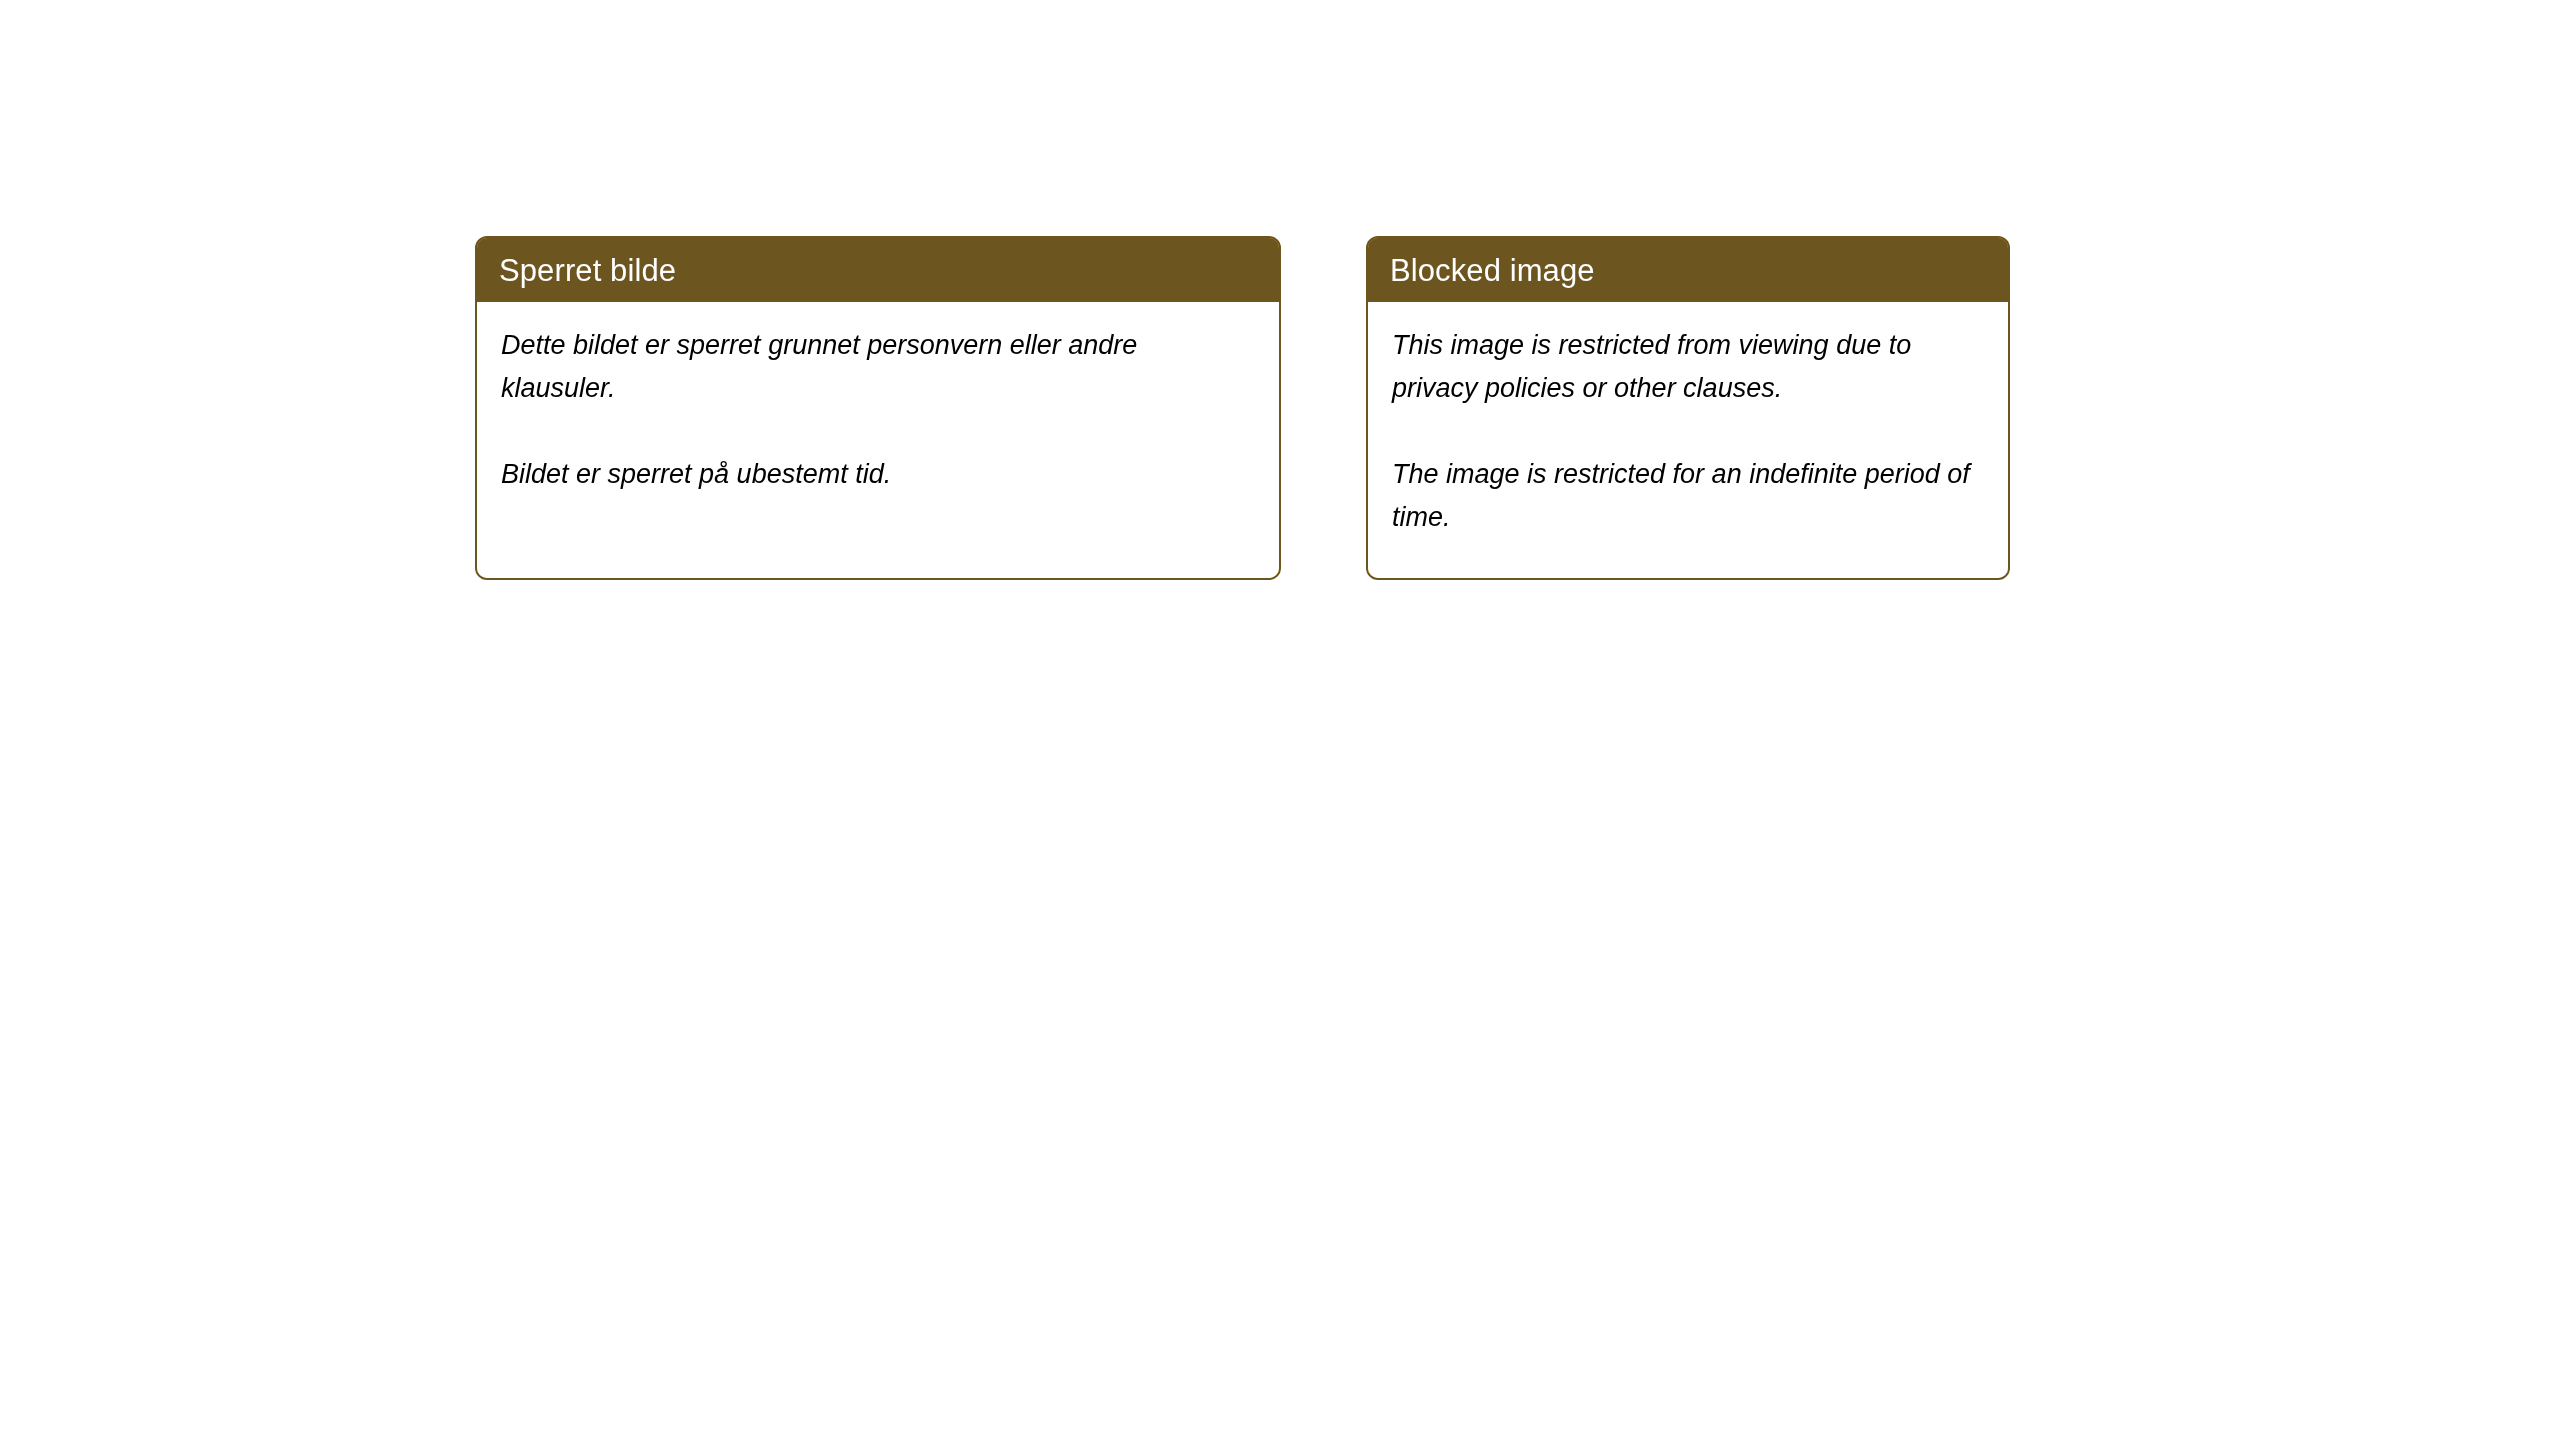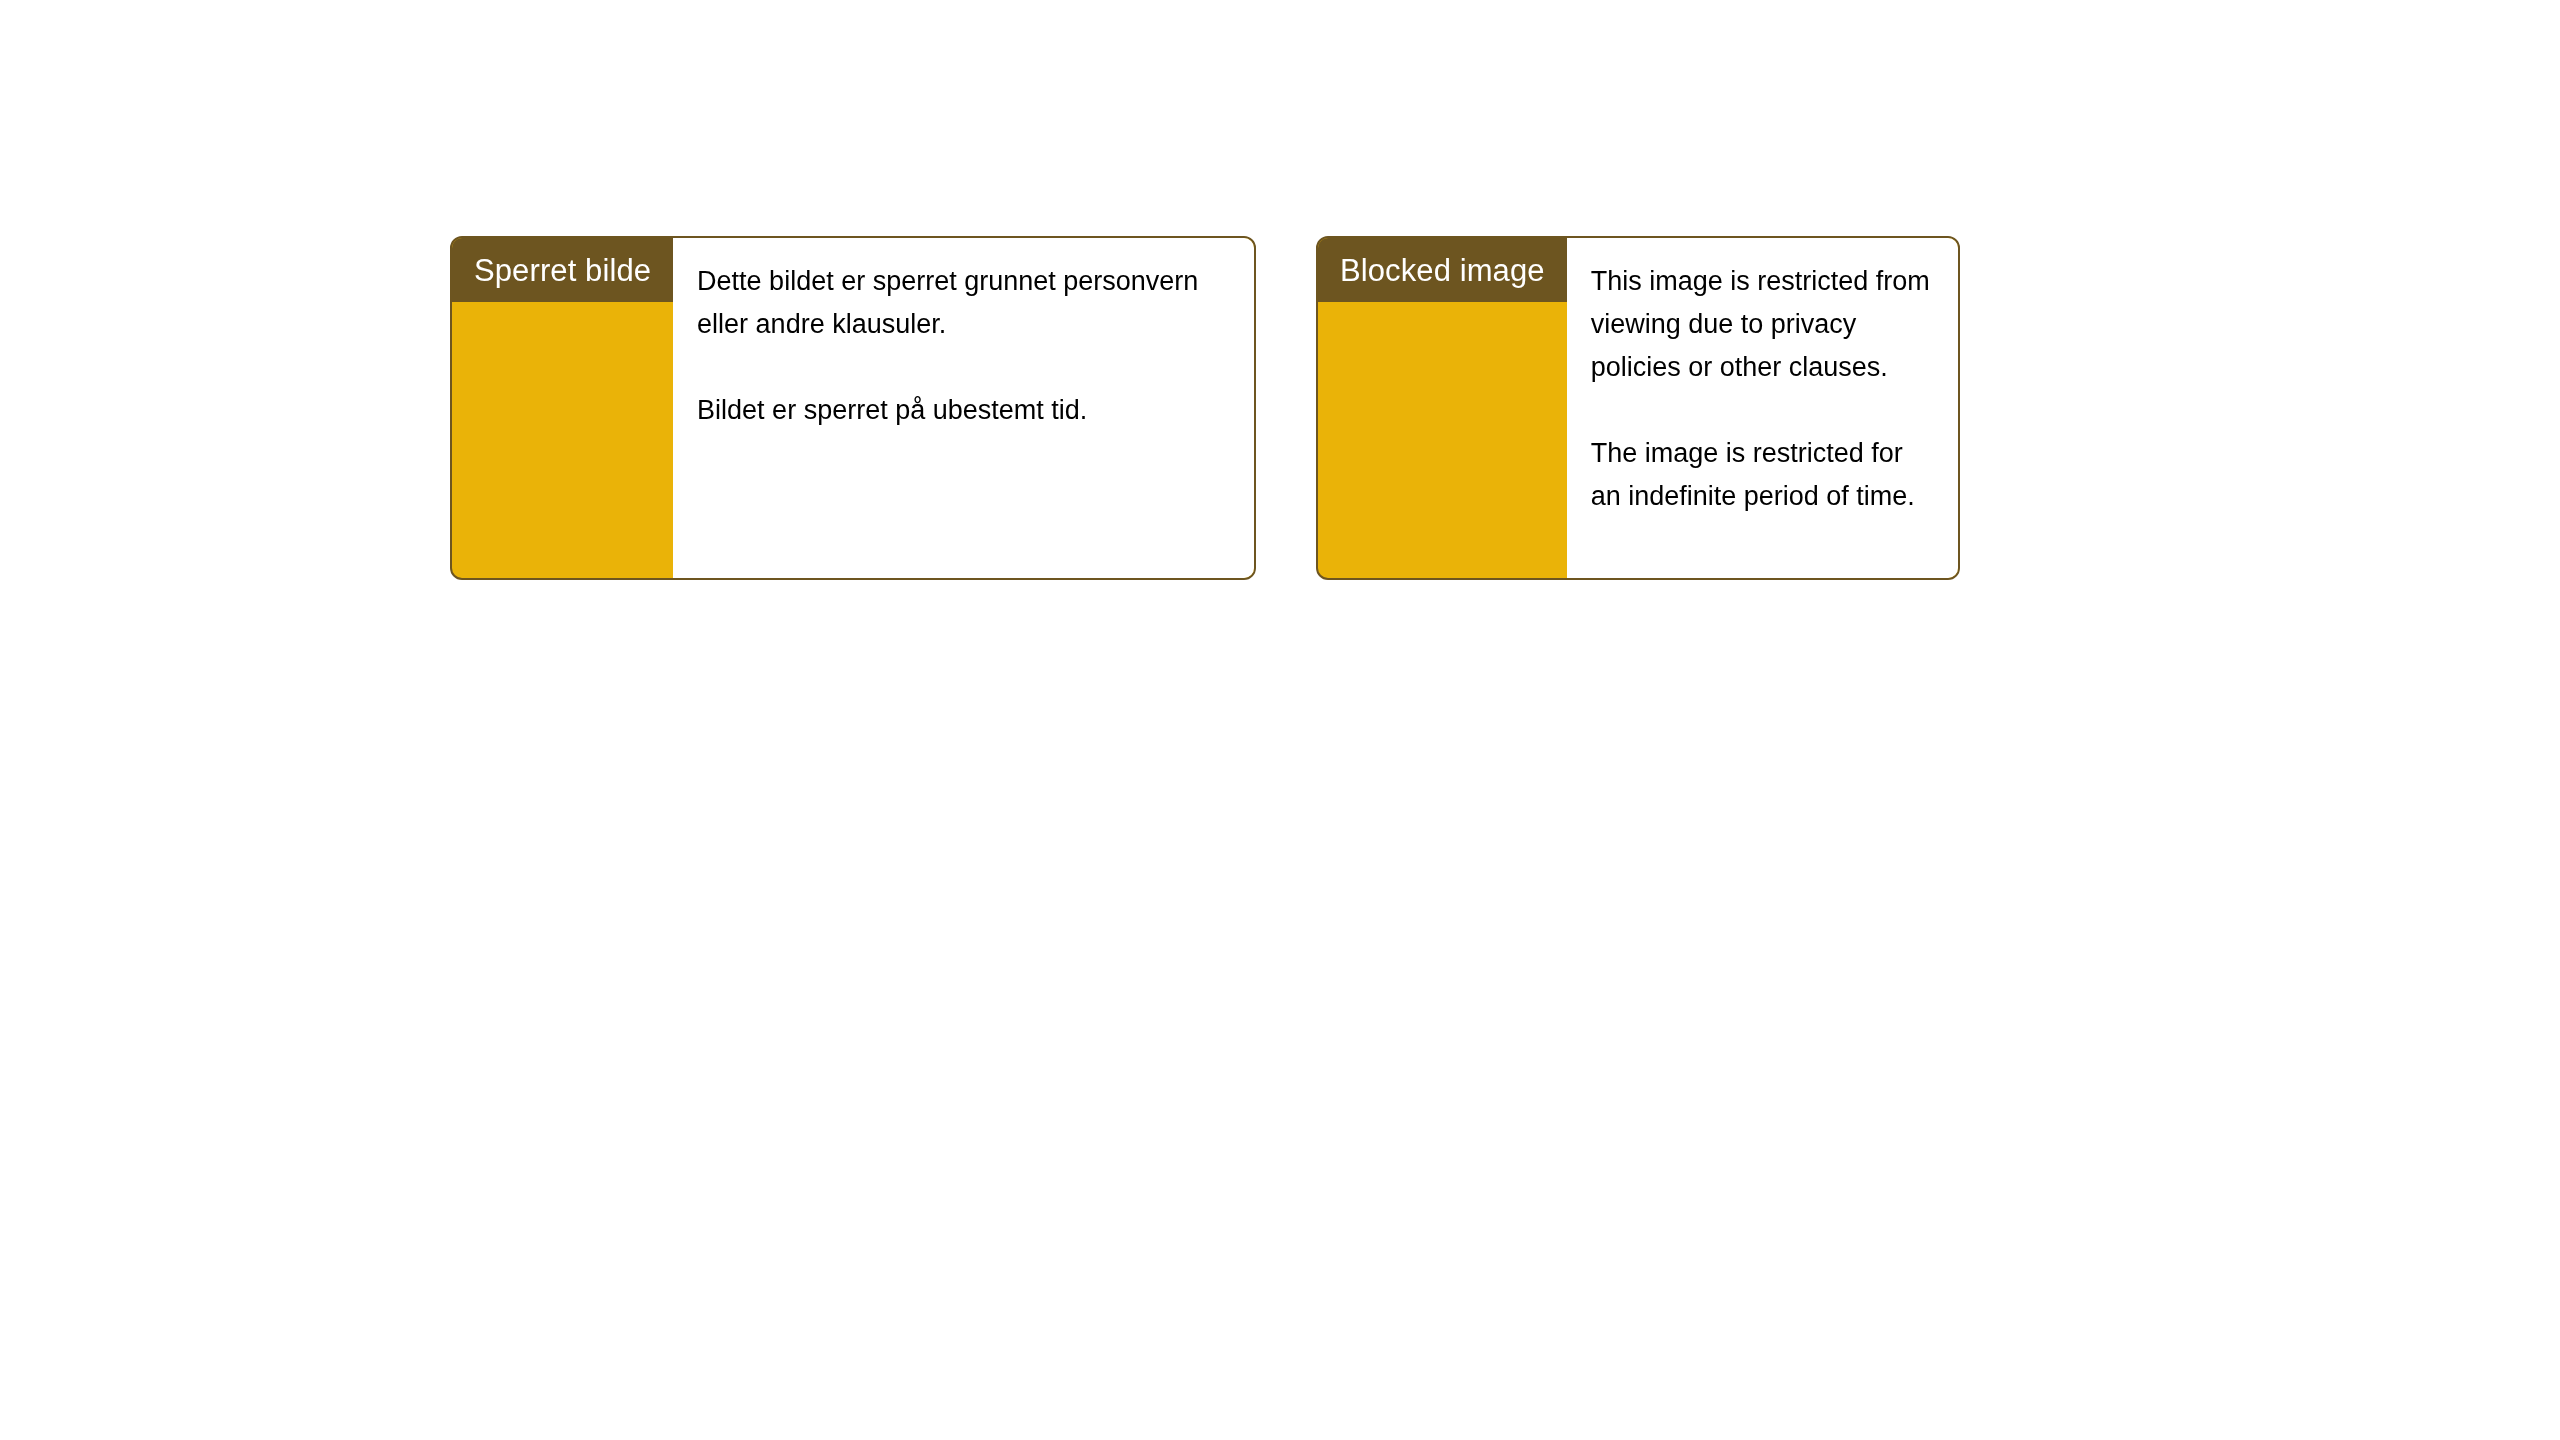--- a/index.html
+++ b/index.html
@@ -26,21 +26,22 @@
     gap: 60px;
   }
 
   .notice-card {
     box-sizing: border-box;
     background: #eab308;
     border: 2px solid #6d5520;
     border-radius: 12px;
     overflow: hidden;
     display: flex;
-    flex-direction: row;
+    flex-direction: column;
+    margin-left: 25px;
   }
 
   .notice-card.card-left  { width: 806px; height: 344px; }
   .notice-card.card-right { width: 644px; height: 344px; }
 
   .card-header {
     background: #6d5520;
     height: 64px;
     flex: 0 0 64px;
     display: flex;
@@ -56,20 +57,21 @@
     line-height: 1;
     letter-spacing: 0.1px;
     white-space: nowrap;
   }
 
   .card-body {
     flex: 1 1 auto;
     padding: 22px 22px 11px 24px;
     box-sizing: border-box;
     background: #ffffff;
+    font-style: italic;
   }
 
   .body-paragraph {
     color: #000000;
     font-size: 27px;
     line-height: 43px;
     font-weight: 400;
     margin: 0;
     max-width: 700px;
   }

